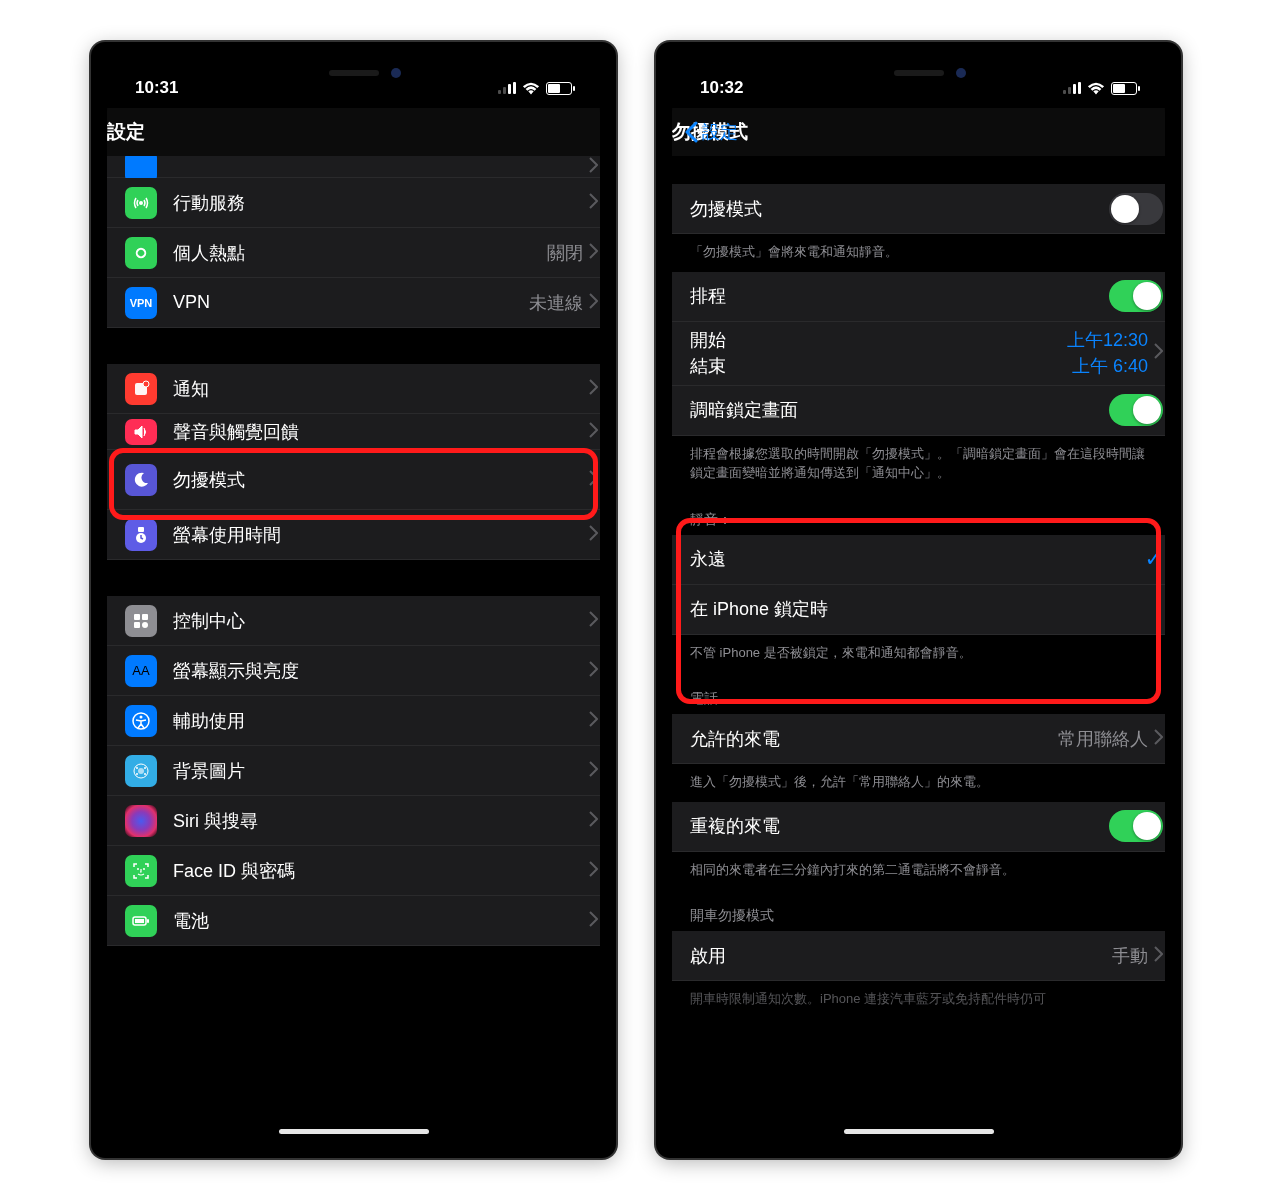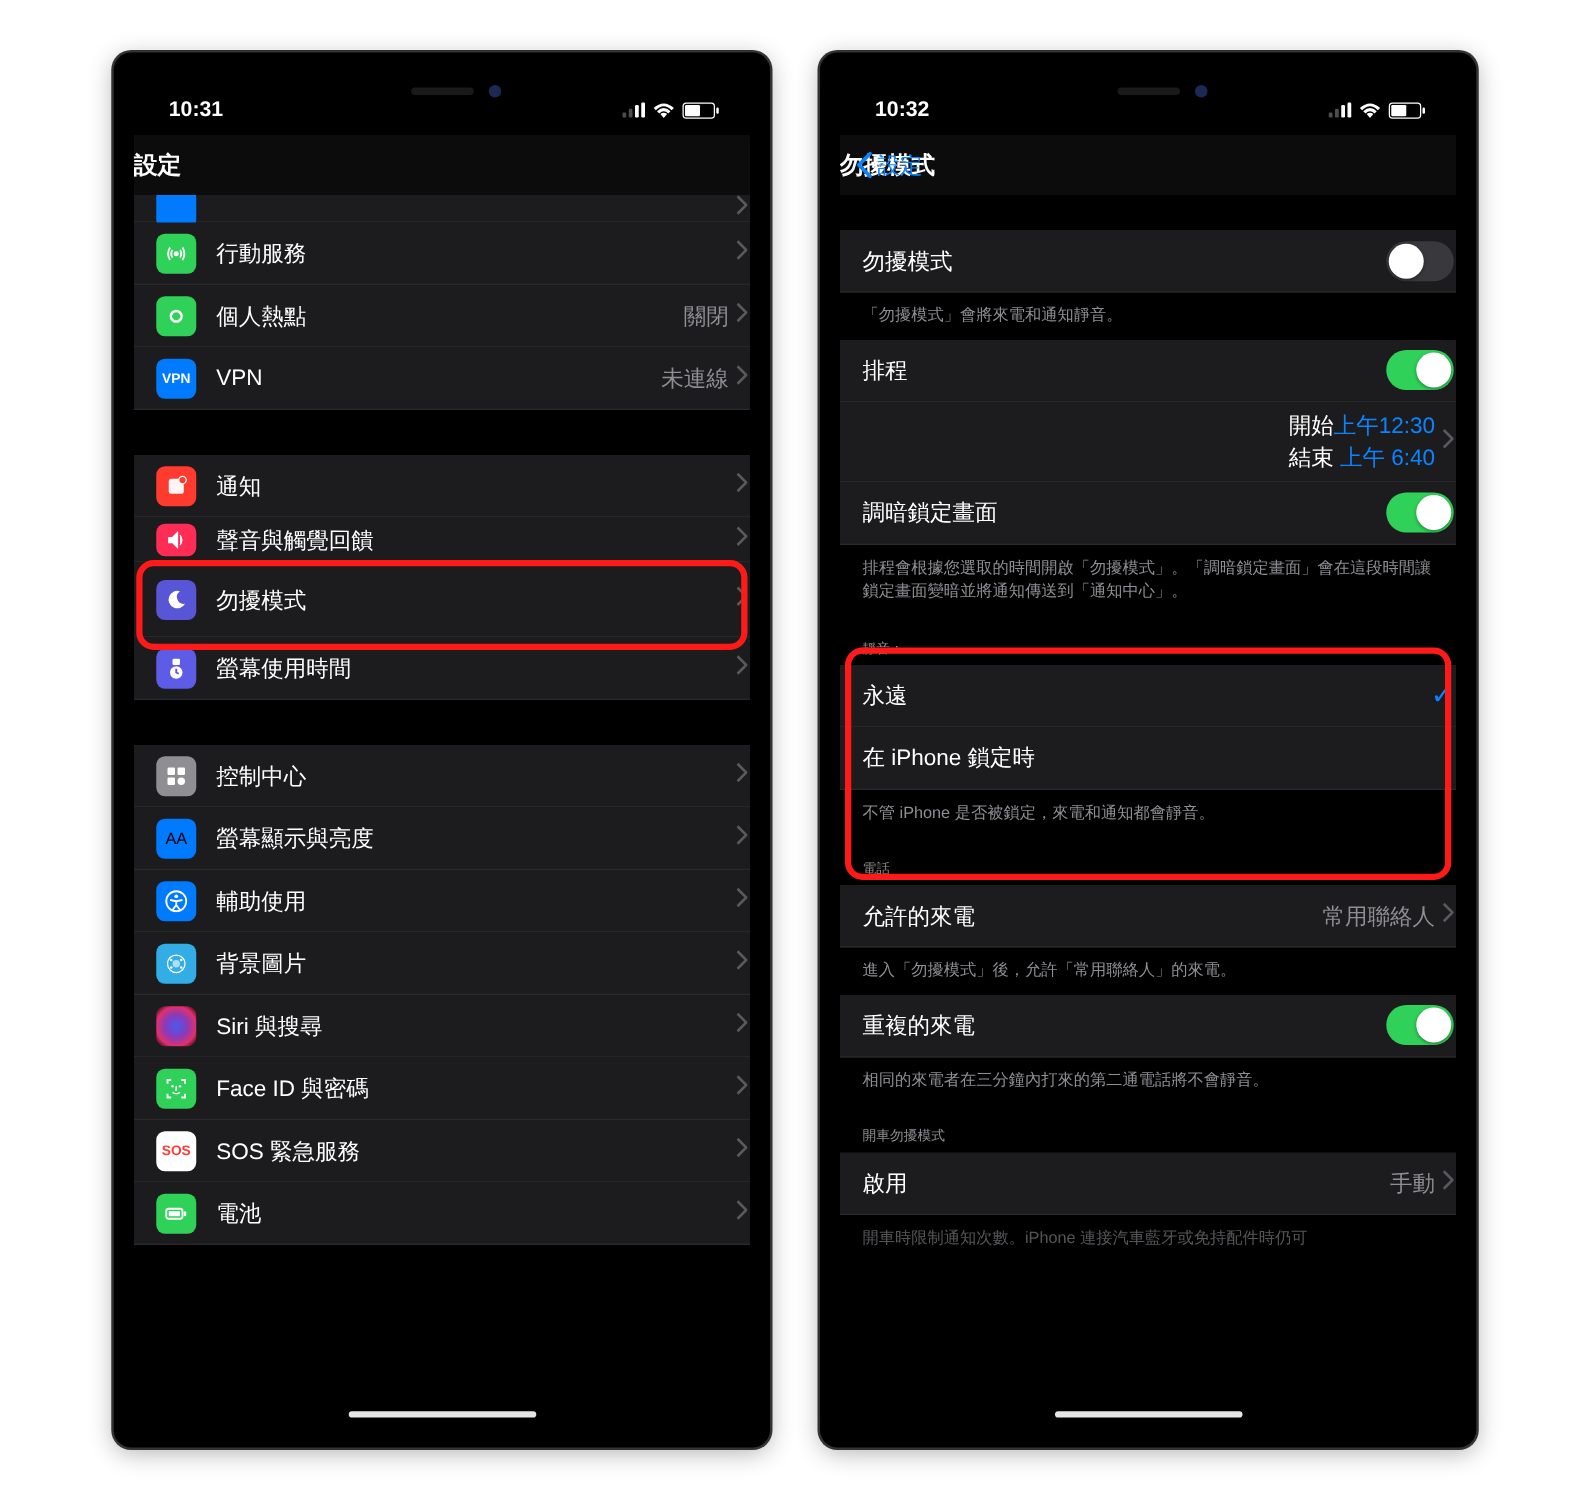--- a/index.html
+++ b/index.html
@@ -118,21 +118,21 @@
   .cell .detail{font-size:18px;color:#8e8e93;margin-right:6px;}
   .cell .chevron{color:#5a5a5e;}
   .cell .chevron svg{width:9px;height:16px;}
   .cell .badge{background:#ff3b30;color:#fff;border-radius:11px;min-width:22px;height:22px;display:flex;align-items:center;justify-content:center;font-size:15px;margin-right:8px;}
   .cell .check{color:#0a84ff;font-size:22px;}
   .double-cell{height:64px;flex-direction:row;align-items:center;}
   .double-cell .col{display:flex;flex-direction:column;gap:2px;}
   .double-cell .col.right{text-align:right;align-items:flex-end;}
   .double-cell .col .row{font-size:18px;}
   .footer-text{font-size:13px;color:#8e8e93;padding:8px 18px 10px 18px;line-height:1.5;}
-  .header-text{font-size:11px;color:#8e8e93;padding:18px 18px 6px 18px;}
+  .header-text{font-size:14px;color:#8e8e93;padding:18px 18px 6px 18px;}
 
   .switch{width:54px;height:32px;border-radius:16px;position:relative;flex-shrink:0;}
   .switch.on{background:#30d158;}
   .switch.off{background:#39393d;}
   .switch .knob{position:absolute;top:2px;width:28px;height:28px;border-radius:50%;background:#fff;box-shadow:0 1px 3px rgba(0,0,0,.4);}
   .switch.on .knob{right:2px;}
   .switch.off .knob{left:2px;}
 
   .highlight-box{
     position:absolute;border:5px solid #ff1a1a;border-radius:14px;z-index:100;pointer-events:none;
@@ -338,27 +338,20 @@
               <circle cx="12" cy="7" r="1" fill="#fff"></circle>
               <path d="M9 7 L9 10 L8 10 M6 12 Q9 14 12 12" stroke="#fff" stroke-width="1.2" fill="none"></path>
             </svg>
           </div>
         <span class="label">Face ID 與密碼</span>
         <span class="chevron"><svg viewBox="0 0 9 16">
               <path d="M1 1 L8 8 L1 15" stroke="#5a5a5e" stroke-width="2" fill="none"></path>
             </svg></span>
       </div>
       <div class="cell">
-        <div class="icon-box bg-soswhite" style="font-size:11px;font-weight:800;">SOS</div>
-        <span class="label">SOS 緊急服務</span>
-        <span class="chevron"><svg viewBox="0 0 9 16">
-              <path d="M1 1 L8 8 L1 15" stroke="#5a5a5e" stroke-width="2" fill="none"></path>
-            </svg></span>
-      </div>
-      <div class="cell">
         <div class="icon-box bg-battery">
             <svg width="18" height="12" viewBox="0 0 18 12">
               <rect x="1" y="2" width="13" height="8" rx="2" fill="none" stroke="#fff" stroke-width="1.5"></rect>
               <rect x="15" y="4" width="2" height="4" rx="1" fill="#fff"></rect>
               <rect x="3" y="4" width="9" height="4" fill="#fff"></rect>
             </svg>
           </div>
         <span class="label">電池</span>
         <span class="chevron"><svg viewBox="0 0 9 16">
               <path d="M1 1 L8 8 L1 15" stroke="#5a5a5e" stroke-width="2" fill="none"></path>
@@ -413,21 +406,21 @@
       </div>
       <div class="footer-text">「勿擾模式」會將來電和通知靜音。</div>
 
       <div class="cell">
         <span class="label">排程</span>
         <div class="switch on">
             <div class="knob"></div>
           </div>
       </div>
       <div class="cell double-cell">
-        <div class="col" style="flex:1;text-align:right;">
+        <div class="col" style="flex:1;">
           <span class="row">開始</span>
           <span class="row">結束</span>
         </div>
         <div class="col right" style="margin-right:6px;">
           <span class="row" style="color:#0a84ff;">上午12:30</span>
           <span class="row" style="color:#0a84ff;">上午 6:40</span>
         </div>
         <span class="chevron"><svg viewBox="0 0 9 16">
               <path d="M1 1 L8 8 L1 15" stroke="#5a5a5e" stroke-width="2" fill="none"></path>
             </svg></span>

